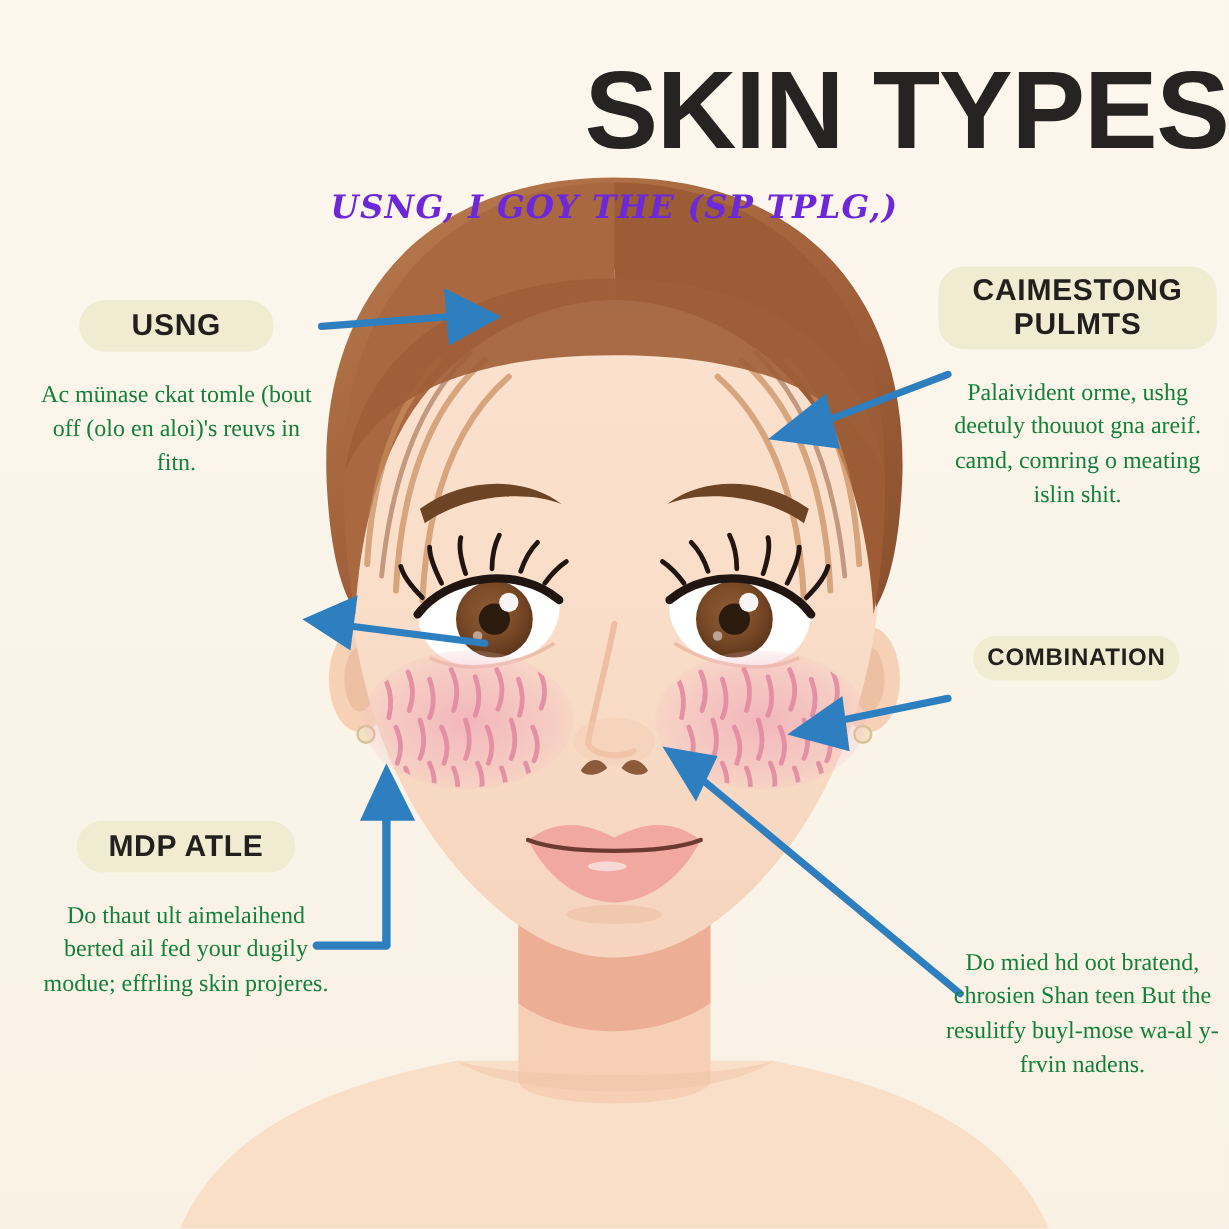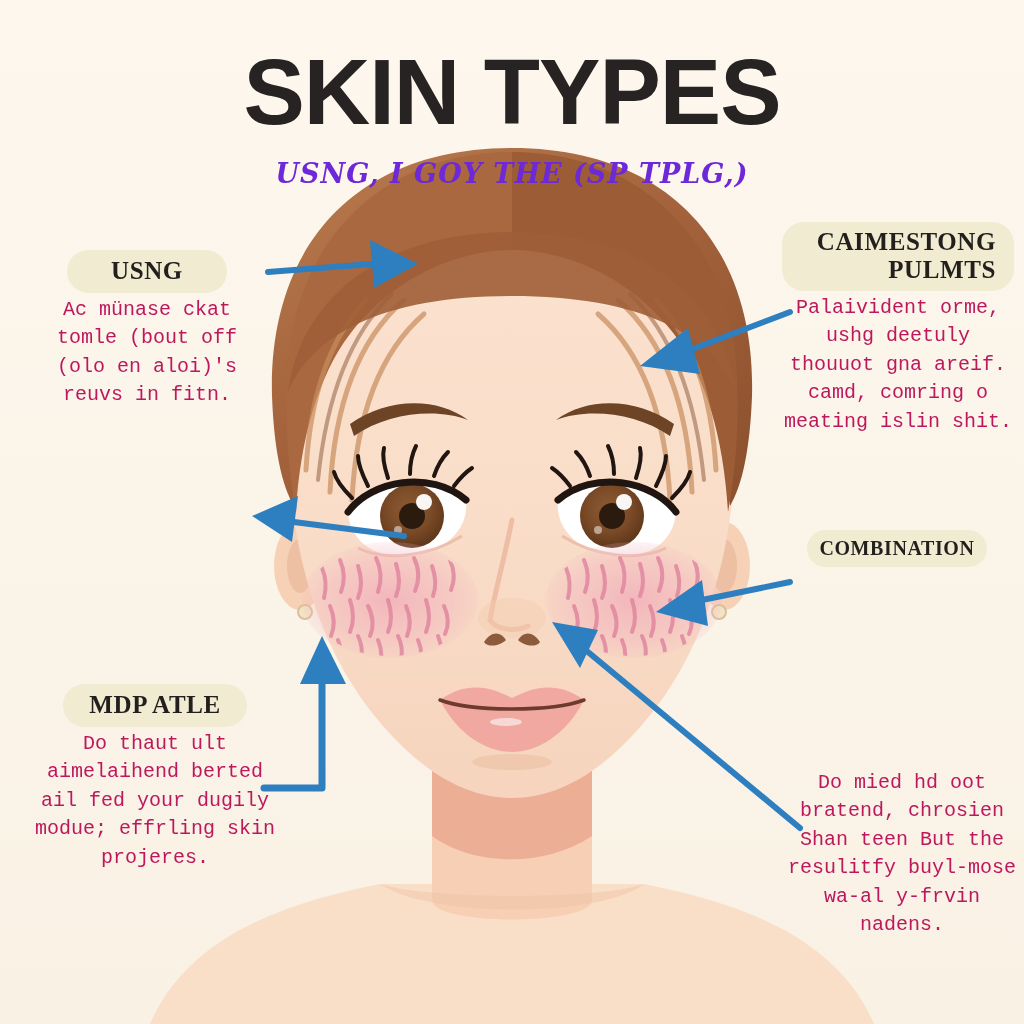--- a/index.html
+++ b/index.html
@@ -5,47 +5,47 @@
   html,body{margin:0;padding:0;}
   body{
     width:1024px;height:1024px;overflow:hidden;
     font-family:"Liberation Sans", sans-serif;
     background:#faf3e8;
   }
   #poster{position:relative;width:1024px;height:1024px;background:#fbf4ea;overflow:hidden;}
 
   
   #title{
-    position:absolute;left:0;right:0;top:46px;text-align:center;
+    position:absolute;left:0;right:0;top:46px;text-align:right;
     font-family:"Liberation Sans", sans-serif;
     font-weight:700;font-size:92px;letter-spacing:-1px;
     color:#262322;line-height:1;z-index:40;
   }
   #subtitle{
     position:absolute;left:0;right:0;top:158px;text-align:center;
     font-family:"DejaVu Serif", serif;
     font-weight:700;font-style:italic;font-size:27px;letter-spacing:1px;
     color:#6d28d9;z-index:40;
   }
 
   
   #art{position:absolute;left:0;top:0;width:1024px;height:1024px;z-index:10;}
 
   
   .callout{position:absolute;z-index:30;}
   .chip{
     display:inline-block;background:#f1ebd2;border-radius:22px;
     padding:7px 26px 8px;
     font-weight:700;font-size:25px;letter-spacing:.6px;color:#221f1d;
-    line-height:1.12;text-align:right;font-family:Liberation Serif, serif;
+    line-height:1.12;text-align:center;
   }
   .chip.two{padding:6px 20px 7px;}
   .body{
-    margin-top:3px;font-size:20px;line-height:1.42;color:#be185d;
-    font-family:Liberation Mono, monospace;
+    margin-top:22px;font-size:20px;line-height:1.42;color:#15803d;
+    font-family:Liberation Serif, serif;
   }
 
   .c-oily{left:34px;top:250px;width:226px;text-align:center;}
   .c-dry{left:10px;top:482px;width:262px;text-align:center;}
   .c-mdp{left:30px;top:684px;width:250px;text-align:center;}
   .c-caim{left:782px;top:222px;width:232px;text-align:center;}
   .c-comb{left:776px;top:530px;width:242px;text-align:center;}
   .c-sens{left:784px;top:766px;width:236px;text-align:center;}
 
   .c-oily .chip{padding-left:44px;padding-right:44px;}

